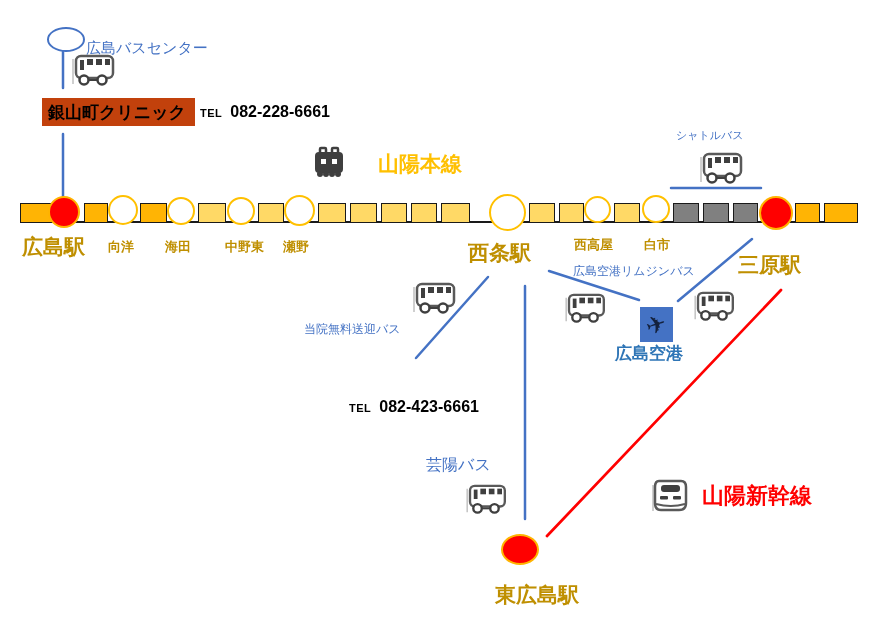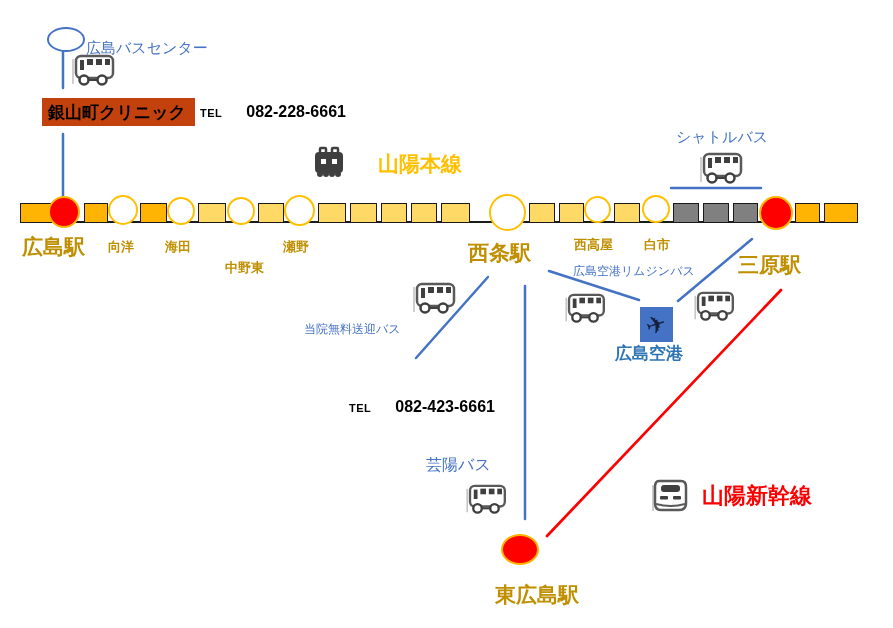--- a/index.html
+++ b/index.html
@@ -22,21 +22,21 @@
   .station-label.minor{font-size:13px;}
   
   .abs{position:absolute;white-space:nowrap;}
   .lbl-blue{color:#4472C4;}
   .lbl-line-main{color:#FFC000;font-size:21px;font-weight:bold;}
   .lbl-line-shin{color:#FF0000;font-size:22px;font-weight:bold;}
   
   .green-box{position:absolute;background:#c2410c;color:#000;font-weight:bold;display:flex;align-items:center;box-sizing:border-box;}
   .clinic-box{left:42px;top:98px;width:153px;height:28px;font-size:17px;padding-left:6px;}
   .hospital-box{left:343px;top:366px;width:152px;height:28px;font-size:18px;justify-content:center;}
-  .tel-row{position:absolute;display:flex;align-items:baseline;gap:24px;color:#000;}
+  .tel-row{position:absolute;display:flex;align-items:baseline;gap:8px;color:#000;}
   .tel-label{font-size:11px;font-weight:bold;letter-spacing:0.5px;}
   .tel-number{font-size:16px;font-weight:bold;}
   
   .bus-center-ellipse{position:absolute;left:47px;top:27px;width:38px;height:25px;border:2px solid #4472C4;border-radius:50%;background:#fff;box-sizing:border-box;}
   
   .icon{position:absolute;}
   .airport-box{left:640px;top:307px;width:33px;height:35px;background:#4472C4;display:flex;align-items:center;justify-content:center;}
   .airport-box .plane{font-size:24px;color:#14213d;transform:rotate(-18deg);line-height:1;}
 </style>
 </head>
@@ -77,21 +77,21 @@
       <div class="rail-seg dark" style="left: 824px; width: 34px;"></div>
     </div>
   <div id="stations">
       <div class="station-circle red" style="left: 48px; top: 196px; width: 32px; height: 32px;"></div>
       <div class="station-label major" style="left: 22px; top: 233px;">広島駅</div>
       <div class="station-circle white" style="left: 108px; top: 195px; width: 30px; height: 30px;"></div>
       <div class="station-label minor" style="left: 108px; top: 238px;">向洋</div>
       <div class="station-circle white" style="left: 167px; top: 197px; width: 28px; height: 28px;"></div>
       <div class="station-label minor" style="left: 165px; top: 238px;">海田</div>
       <div class="station-circle white" style="left: 227px; top: 197px; width: 28px; height: 28px;"></div>
-      <div class="station-label minor" style="left: 225px; top: 238px; margin-top: 21px;">中野東</div>
+      <div class="station-label minor" style="left: 225px; top: 238px;">中野東</div>
       <div class="station-circle white" style="left: 283.5px; top: 194.5px; width: 31px; height: 31px;"></div>
       <div class="station-label minor" style="left: 283px; top: 238px;">瀬野</div>
       <div class="station-circle white" style="left: 488.5px; top: 193.5px; width: 37px; height: 37px;"></div>
       <div class="station-label major" style="left: 468px; top: 239px;">西条駅</div>
       <div class="station-circle white" style="left: 583.5px; top: 195.5px; width: 27px; height: 27px;"></div>
       <div class="station-label minor" style="left: 574px; top: 236px;">西高屋</div>
       <div class="station-circle white" style="left: 642px; top: 195px; width: 28px; height: 28px;"></div>
       <div class="station-label minor" style="left: 644px; top: 236px;">白市</div>
       <div class="station-circle red" style="left: 759px; top: 196px; width: 34px; height: 34px;"></div>
       <div class="station-label major" style="left: 738px; top: 251px;">三原駅</div>
@@ -197,21 +197,21 @@
       <rect x="10" y="13" width="5" height="5" fill="#fff"></rect>
       <rect x="21" y="13" width="5" height="5" fill="#fff"></rect>
       <circle cx="9" cy="28" r="3" fill="#3f3f3f"></circle>
       <circle cx="15" cy="28" r="3" fill="#3f3f3f"></circle>
       <circle cx="21" cy="28" r="3" fill="#3f3f3f"></circle>
       <circle cx="27" cy="28" r="3" fill="#3f3f3f"></circle>
     </svg>
   </div>
   <div class="abs lbl-line-main" style="left:378px;top:150px;">山陽本線</div>
 
-  <div class="abs lbl-blue" style="left:676px;top:128px;font-size:15px;">シャトルバス</div>
+  <div class="abs lbl-blue" style="left:676px;top:128px;font-size:11px;">シャトルバス</div>
 
   <div class="abs lbl-blue" style="left:573px;top:263px;font-size:12px;">広島空港リムジンバス</div>
 
   <div class="icon airport-box">
     <span class="plane">✈</span>
   </div>
   <div class="abs" style="left:615px;top:342px;font-size:17px;font-weight:bold;color:#2E75B6;">広島空港</div>
 
   <div class="abs lbl-blue" style="left:288px;top:321px;font-size:12px;margin-left:16px;">当院無料送迎バス</div>
 

